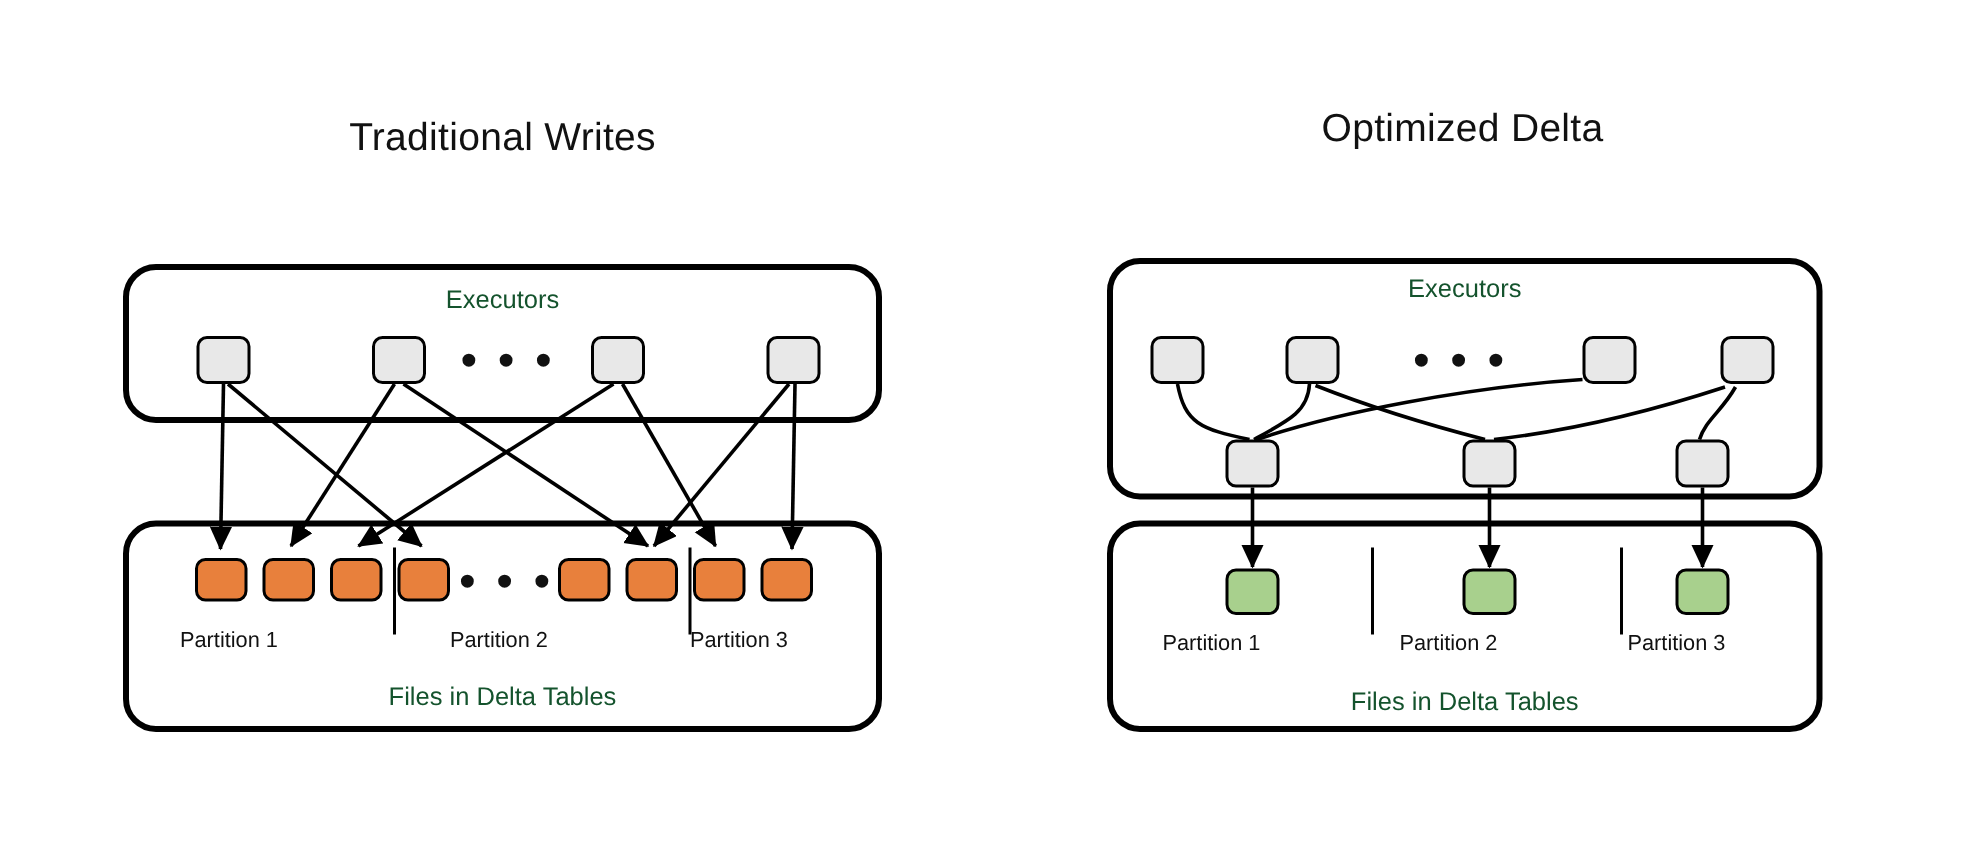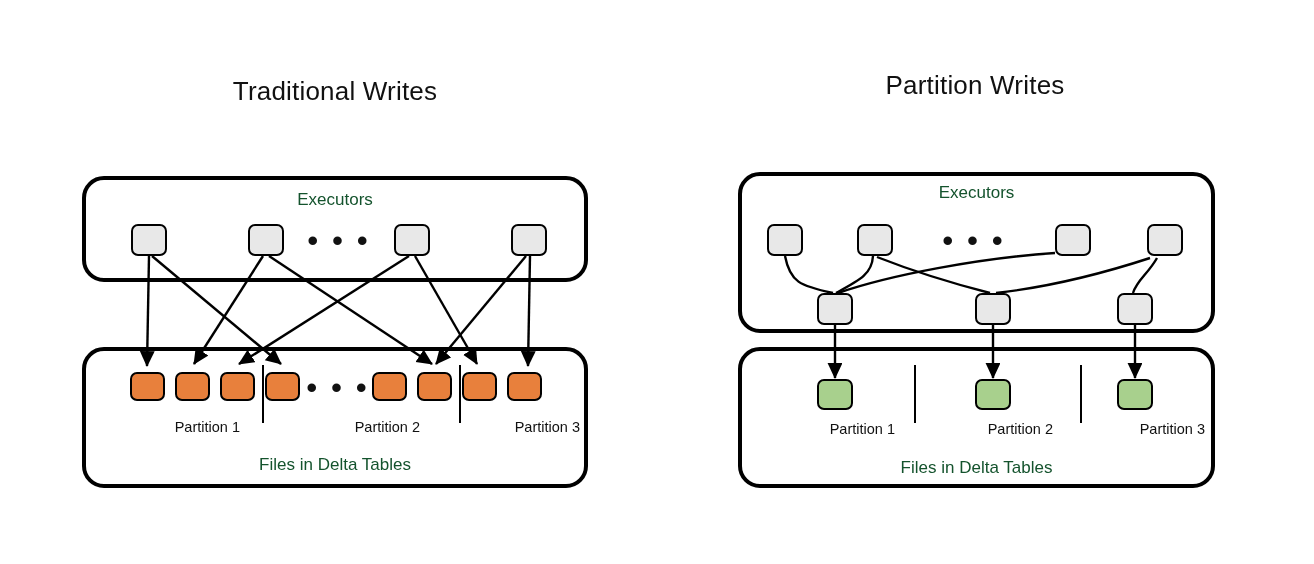--- a/index.html
+++ b/index.html
@@ -58,21 +58,21 @@
   .file-box {
     position: absolute;
     border: 2.5px solid #000000;
     border-radius: 7px;
     box-sizing: border-box;
   }
   .partition-label {
     position: absolute;
     font-size: 14.5px;
     color: #111111;
-    text-align: right;
+    text-align: left;
     white-space: nowrap;
   }
   .ellipsis {
     position: absolute;
     font-size: 30px;
     line-height: 1;
     letter-spacing: 3px;
     font-weight: 700;
     color: #111111;
     text-align: center;
@@ -97,21 +97,21 @@
     stroke: #000000;
     stroke-width: 2.4;
   }
 </style>
 </head>
 <body>
 
 <div id="stage">
 
   <div class="diagram-title" id="title-left">Traditional Writes</div>
-  <div class="diagram-title" id="title-right">Partition Writes</div>
+  <div class="diagram-title" id="title-right">Optimized Delta</div>
 
   <svg class="wires" viewBox="0 0 1314 564">
     <defs>
       <marker id="arrow" markerWidth="9" markerHeight="9" refX="6.2" refY="3.1" orient="auto" markerUnits="strokeWidth">
         <path d="M0,0 L6.6,3.1 L0,6.2 z" fill="#000000"></path>
       </marker>
     </defs>
 
     <line class="wire" x1="149" y1="256" x2="147" y2="366" marker-end="url(#arrow)"></line>
     <line class="wire" x1="152" y1="256" x2="281" y2="364" marker-end="url(#arrow)"></line>

